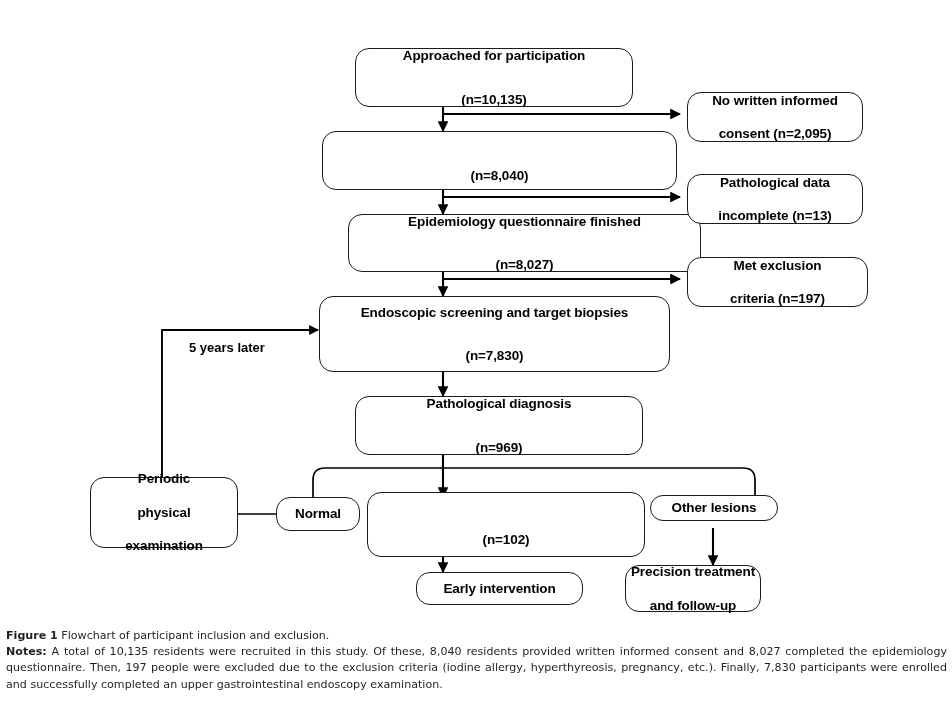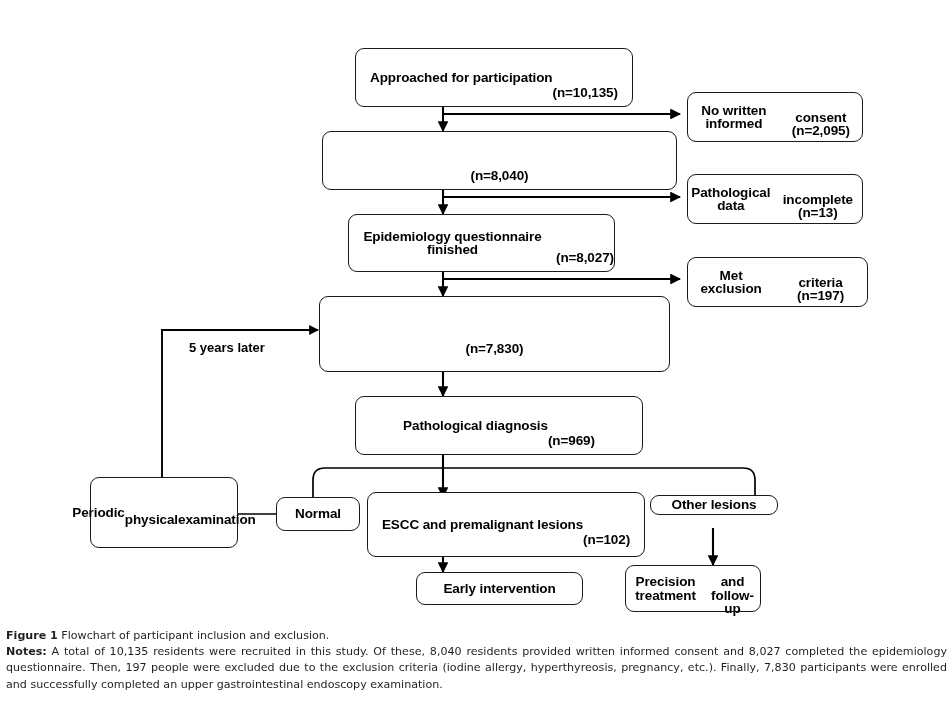--- a/index.html
+++ b/index.html
@@ -21,36 +21,36 @@
     left: 0;
     top: 0;
     width: 952px;
     height: 625px;
   }
 
   .node {
     position: absolute;
     box-sizing: border-box;
     border: 1.6px solid #1a1a1a;
-    border-radius: 9px;
+    border-radius: 14px;
     background: #ffffff;
     display: flex;
-    flex-direction: row;
+    flex-direction: column;
     align-items: center;
     justify-content: center;
     text-align: center;
     font-weight: bold;
     font-size: 13.5px;
     line-height: 1.0;
     letter-spacing: -0.1px;
     color: #000000;
   }
   .node .line1 { display: block; }
   .node .line2 { display: block; margin-top: 30px; }
-  .node.tight .line2 { margin-top: 14px; }
+  .node.tight .line2 { margin-top: 20px; }
 
   .edge-label {
     position: absolute;
     font-weight: bold;
     font-size: 13px;
     color: #000000;
     white-space: nowrap;
   }
 
   
@@ -109,26 +109,27 @@
 
 <div class="node" style="left:355px; top:48px; width:278px; height:59px;">
   <span class="line1">Approached for participation</span>
   <span class="line2">(n=10,135)</span>
 </div>
 
 <div class="node" style="left:322px; top:131px; width:355px; height:59px;">
   <span class="line2">(n=8,040)</span>
 </div>
 
-<div class="node" style="left:348px; top:214px; width:267px; height:58px;">
+<div class="node" style="left:348px; top:214px; width:353px; height:58px;">
   <span class="line1">Epidemiology questionnaire finished</span>
   <span class="line2">(n=8,027)</span>
 </div>
 
 <div class="node" style="left:319px; top:296px; width:351px; height:76px;">
+  <span class="line1">Endoscopic screening and target  biopsies</span>
   <span class="line2">(n=7,830)</span>
 </div>
 
 <div class="node" style="left:355px; top:396px; width:288px; height:59px;">
   <span class="line1">Pathological diagnosis</span>
   <span class="line2">(n=969)</span>
 </div>
 
 <div class="node tight" style="left:687px; top:92px; width:176px; height:50px;">
   <span class="line1">No written informed</span>
@@ -149,25 +150,24 @@
   <span class="line1">Periodic</span>
   <span class="line2">physical</span>
   <span class="line2">examination</span>
 </div>
 
 <div class="node" style="left:276px; top:497px; width:84px; height:34px;">
   <span class="line1">Normal</span>
 </div>
 
 <div class="node" style="left:367px; top:492px; width:278px; height:65px;">
-  <span class="line1">ESCC and premalignant lesions</span>
   <span class="line2">(n=102)</span>
 </div>
 
-<div class="node" style="left:650px; top:495px; width:128px; height:20px;">
+<div class="node" style="left:650px; top:495px; width:128px; height:26px;">
   <span class="line1">Other lesions</span>
 </div>
 
 <div class="node" style="left:416px; top:572px; width:167px; height:33px;">
   <span class="line1">Early intervention</span>
 </div>
 
 <div class="node tight" style="left:625px; top:565px; width:136px; height:47px;">
   <span class="line1">Precision treatment</span>
   <span class="line2">and follow-up</span>

